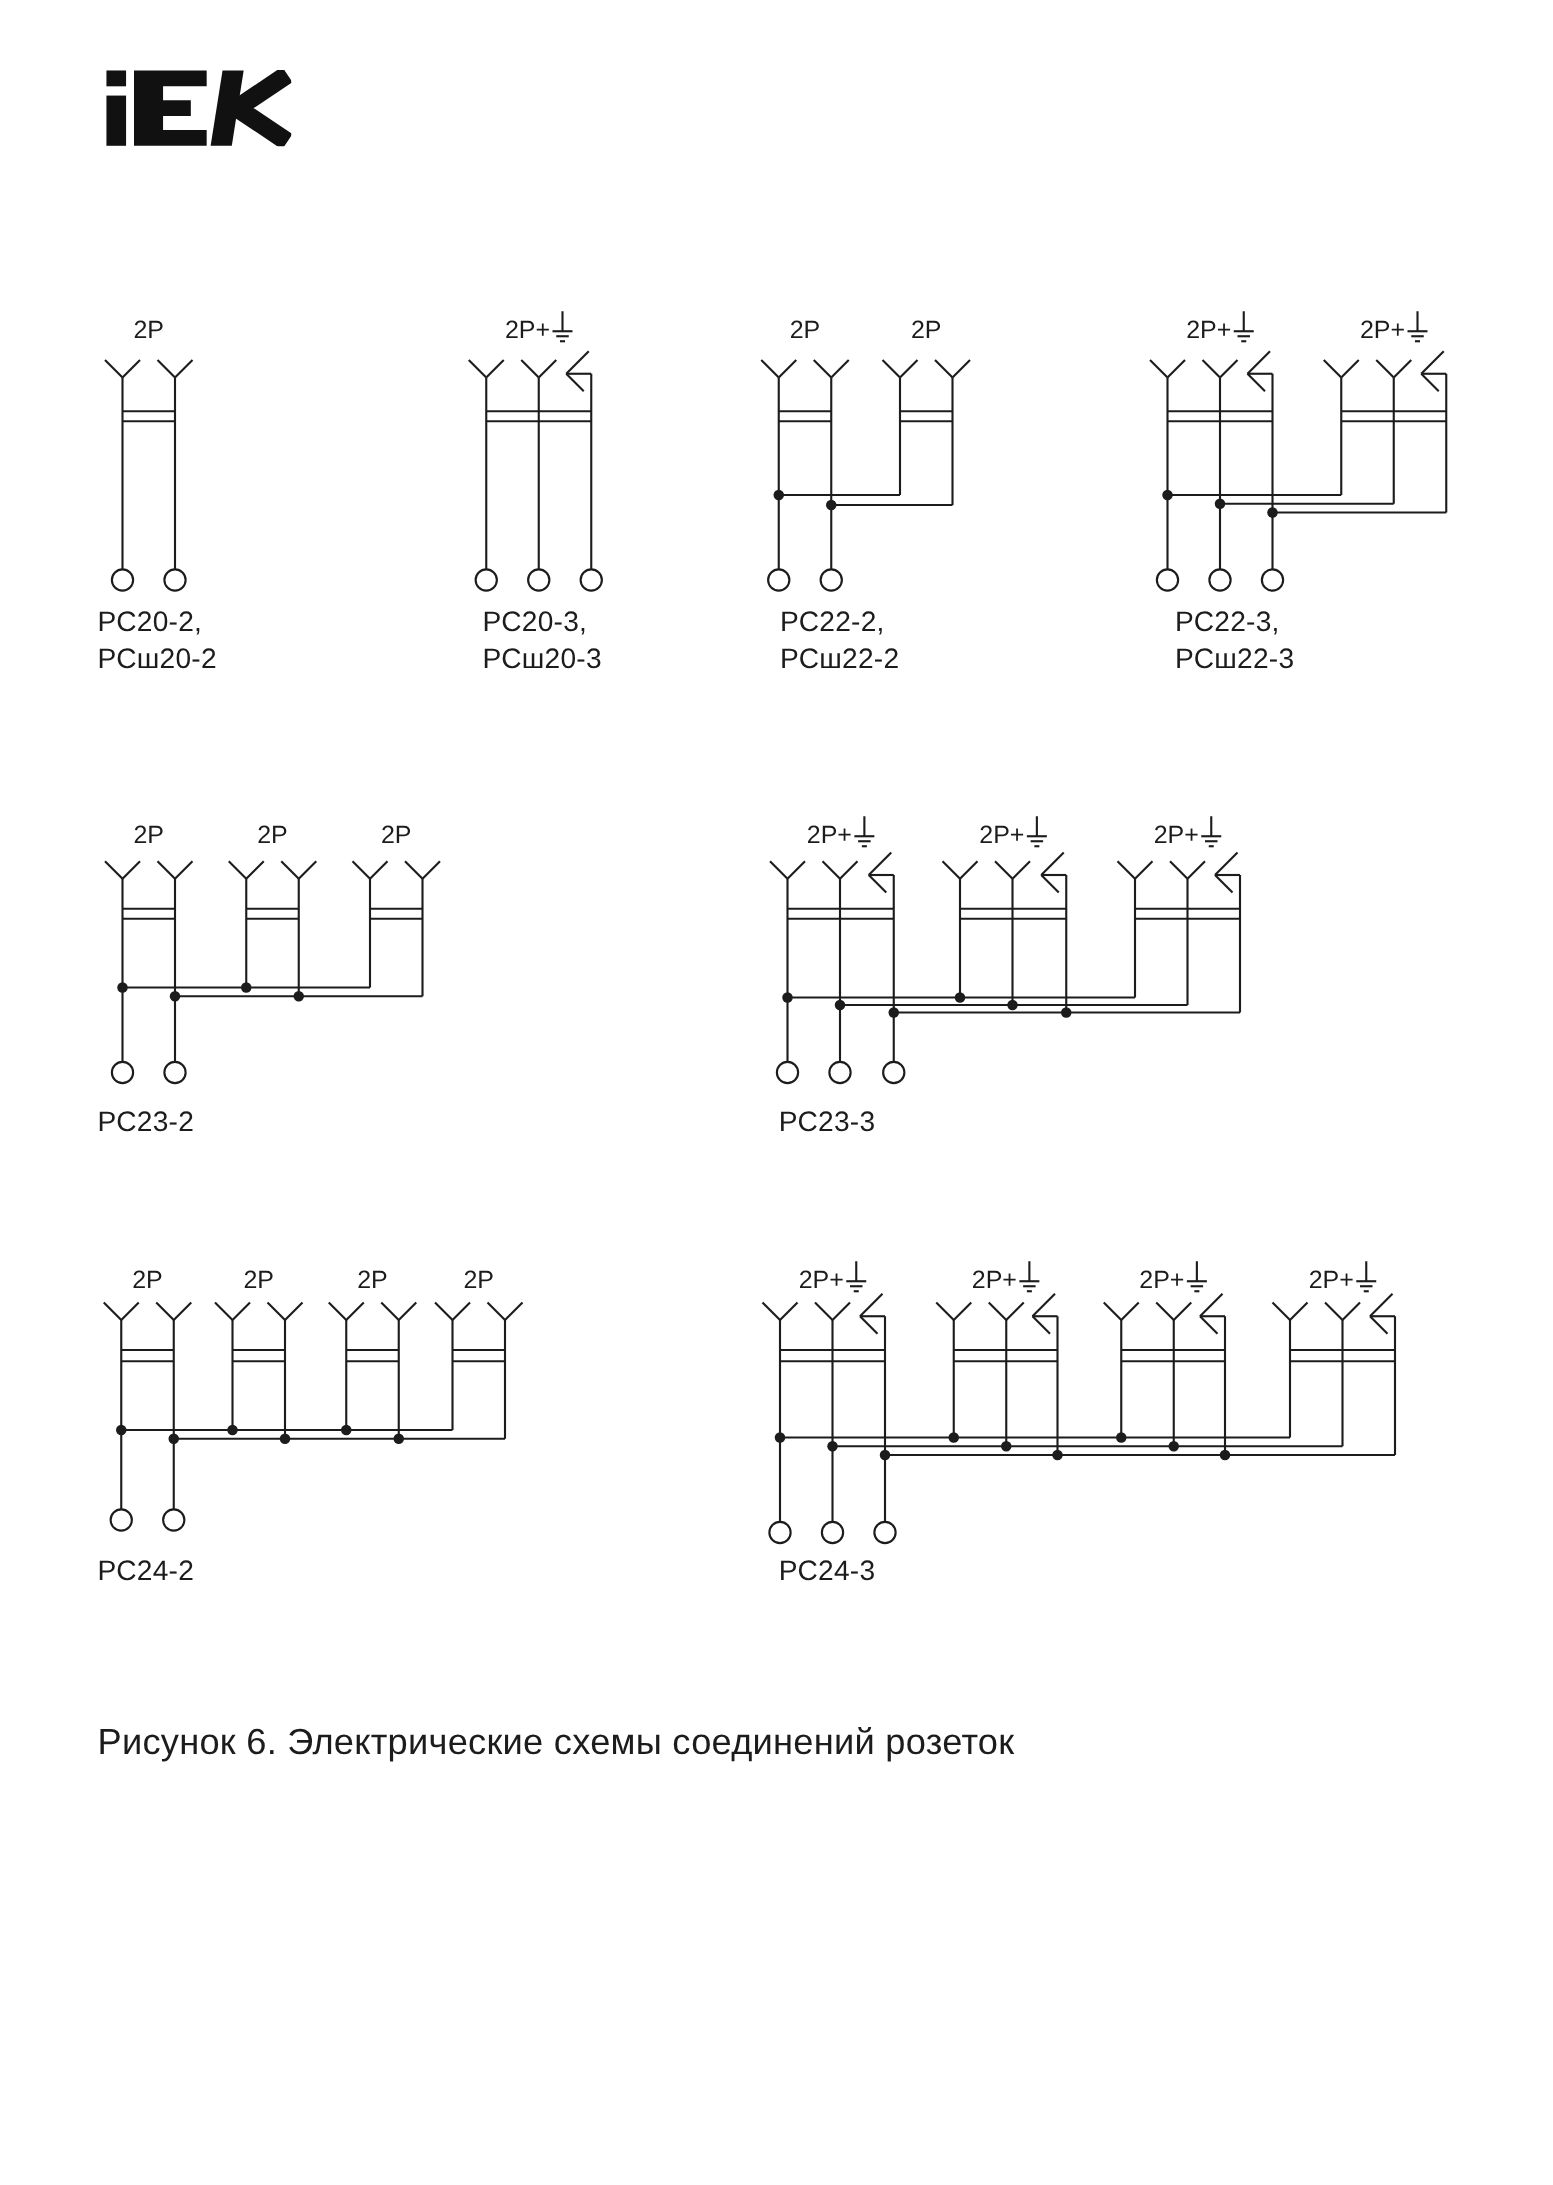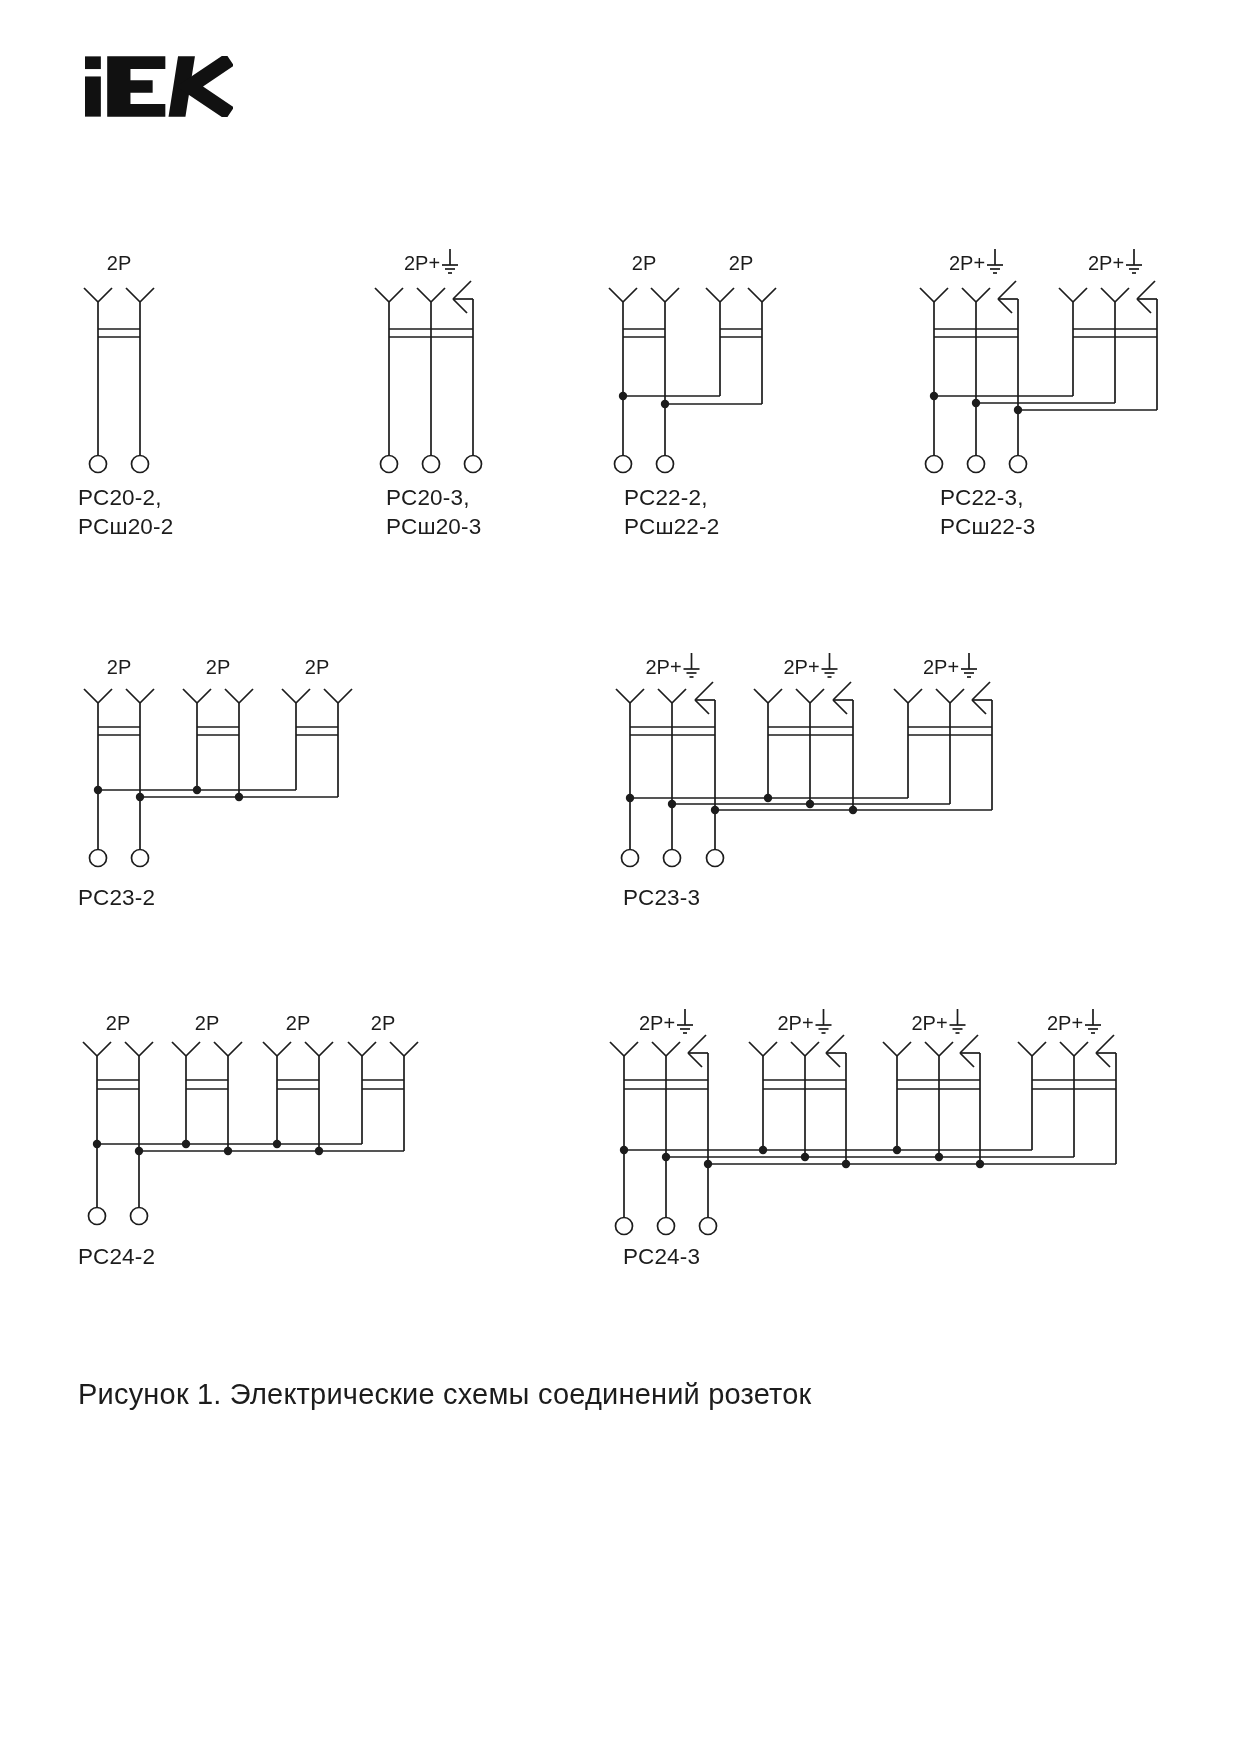--- a/index.html
+++ b/index.html
@@ -375,13 +375,13 @@
       <circle cx="708" cy="1164" r="4.2" fill="#1c1c1c" stroke="none"></circle>
       <circle cx="846" cy="1164" r="4.2" fill="#1c1c1c" stroke="none"></circle>
       <circle cx="980" cy="1164" r="4.2" fill="#1c1c1c" stroke="none"></circle>
       <circle cx="624" cy="1226" r="8.5" fill="#ffffff"></circle>
       <circle cx="666" cy="1226" r="8.5" fill="#ffffff"></circle>
       <circle cx="708" cy="1226" r="8.5" fill="#ffffff"></circle>
       <text x="623" y="1264" class="dname" fill="#1c1c1c" stroke="none">РС24-3</text>
     </g>
   </svg>
 
-<div id="caption">Рисунок 1. Электрические схемы соединений розеток</div>
+<div id="caption">Рисунок 6. Электрические схемы соединений розеток</div>
 
 </body></html>

